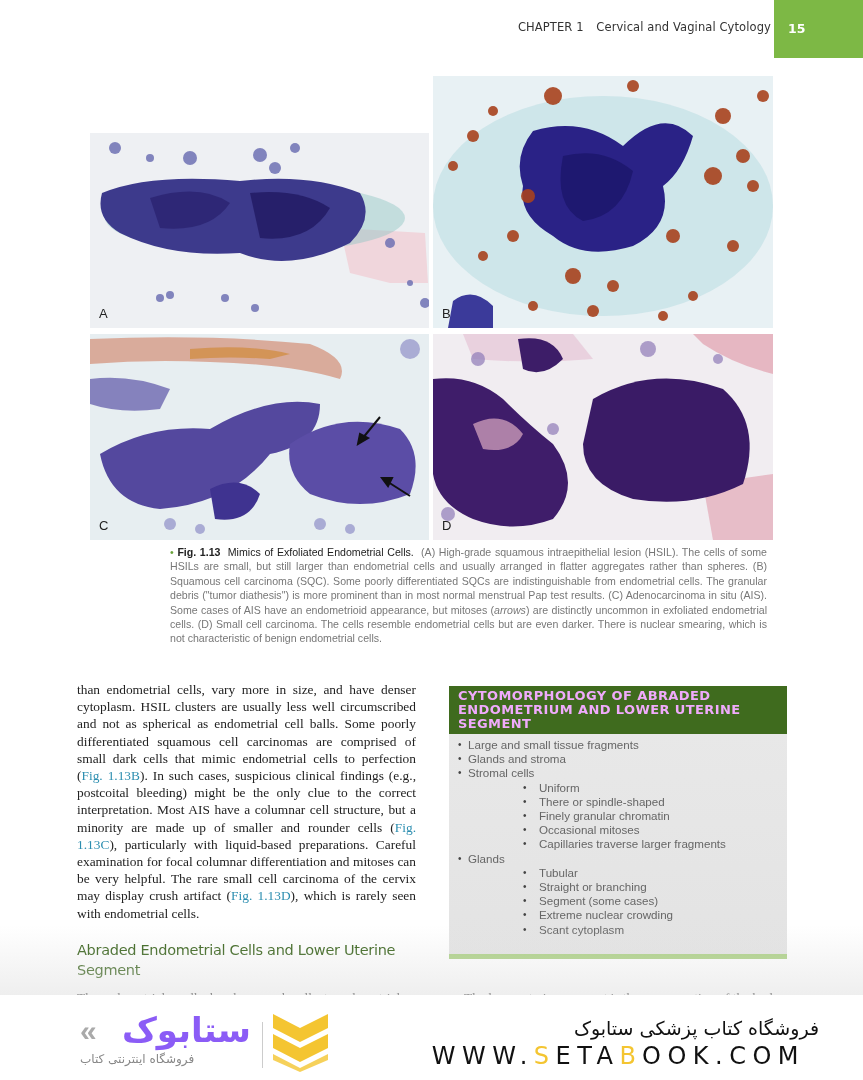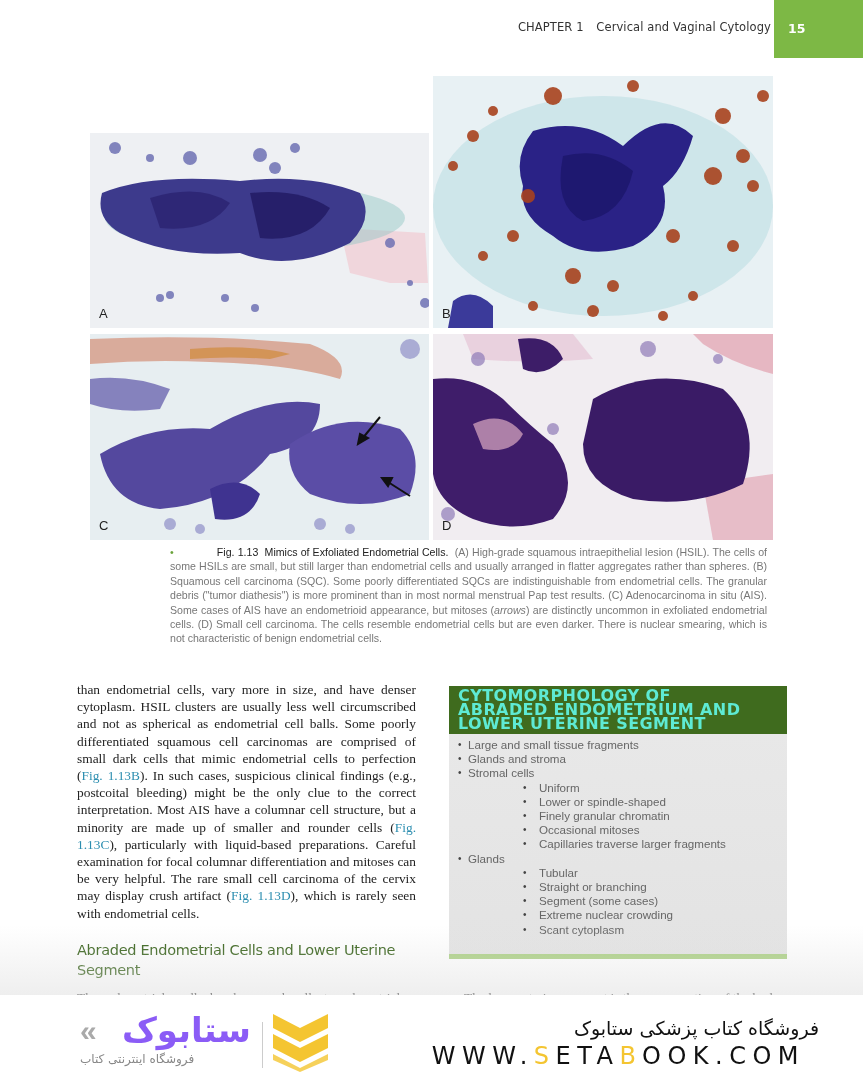--- a/index.html
+++ b/index.html
@@ -29,37 +29,37 @@
   .panel-a { left: 90px; top: 133px; width: 339px; height: 195px; background: #eef0f3; }
   .panel-b { left: 433px; top: 76px; width: 340px; height: 252px; background: #eaf2f4; }
   .panel-c { left: 90px; top: 334px; width: 339px; height: 206px; background: #e7eef1; }
   .panel-d { left: 433px; top: 334px; width: 340px; height: 206px; background: #efeaf0; }
   .panel svg { position: absolute; left: 0; top: 0; }
 
   .caption {
     position: absolute; left: 170px; top: 545px; width: 597px;
     font-size: 10.6px; line-height: 14.4px; color: #777; text-align: justify;
   }
-  .caption .fig-no { color: #222; font-weight: normal; margin-left: 40px; }
+  .caption .fig-no { color: #222; font-weight: bold; }
   .caption .fig-title { color: #222; }
   .caption .bullet { color: #6aa33a; }
 
   .body-text {
     position: absolute; left: 77px; top: 681px; width: 339px;
     font-family: "Liberation Serif", serif; font-size: 13.4px; line-height: 17.2px;
     color: #222; text-align: justify; hyphens: auto;
   }
   .body-text .ref { color: #2c8eb0; }
 
   .sidebar-box {
     position: absolute; left: 449px; top: 686px; width: 338px; height: 273px;
     background: linear-gradient(#e9e9e9, #e3e3e3);
   }
   .sidebar-box .hdr {
-    background: #3f6b1e; color: #5eead4; font-weight: bold; font-size: 16px;
+    background: #3f6b1e; color: #f0abfc; font-weight: bold; font-size: 13px;
     line-height: 14px; padding: 3px 24px 4px 9px; letter-spacing: 0.4px;
     font-family: "DejaVu Sans", sans-serif; height: 41px;
   }
   .sidebar-box ul { list-style: none; margin: 4px 0 0 0; padding: 0; }
   .sidebar-box li {
     font-size: 11.6px; line-height: 14.2px; color: #666; position: relative;
   }
   .sidebar-box li.l1 { padding-left: 19px; }
   .sidebar-box li.l2 { padding-left: 42px; margin-left: 48px; }
   .sidebar-box li::before {
@@ -243,21 +243,21 @@
   <span>than endometrial cells, vary more in size, and have denser cytoplasm. HSIL clusters are usually less well circumscribed and not as spherical as endometrial cell balls. Some poorly differentiated squamous cell carcinomas are comprised of small dark cells that mimic endometrial cells to perfection (</span><span class="ref">Fig. 1.13B</span><span>). In such cases, suspicious clinical findings (e.g., postcoital bleeding) might be the only clue to the correct interpretation. Most AIS have a columnar cell structure, but a minority are made up of smaller and rounder cells (</span><span class="ref">Fig. 1.13C</span><span>), particularly with liquid-based preparations. Careful examination for focal columnar differentiation and mitoses can be very helpful. The rare small cell carcinoma of the cervix may display crush artifact (</span><span class="ref">Fig. 1.13D</span><span>), which is rarely seen with endometrial cells.</span>
 </div>
 
 <div class="sidebar-box">
   <div class="hdr">CYTOMORPHOLOGY OF ABRADED ENDOMETRIUM AND LOWER UTERINE SEGMENT</div>
   <ul>
     <li class="l1">Large and small tissue fragments</li>
     <li class="l1">Glands and stroma</li>
     <li class="l1">Stromal cells</li>
     <li class="l2">Uniform</li>
-    <li class="l2">Lower or spindle-shaped</li>
+    <li class="l2">There or spindle-shaped</li>
     <li class="l2">Finely granular chromatin</li>
     <li class="l2">Occasional mitoses</li>
     <li class="l2">Capillaries traverse larger fragments</li>
     <li class="l1">Glands</li>
     <li class="l2">Tubular</li>
     <li class="l2">Straight or branching</li>
     <li class="l2">Segment (some cases)</li>
     <li class="l2">Extreme nuclear crowding</li>
     <li class="l2">Scant cytoplasm</li>
   </ul>

